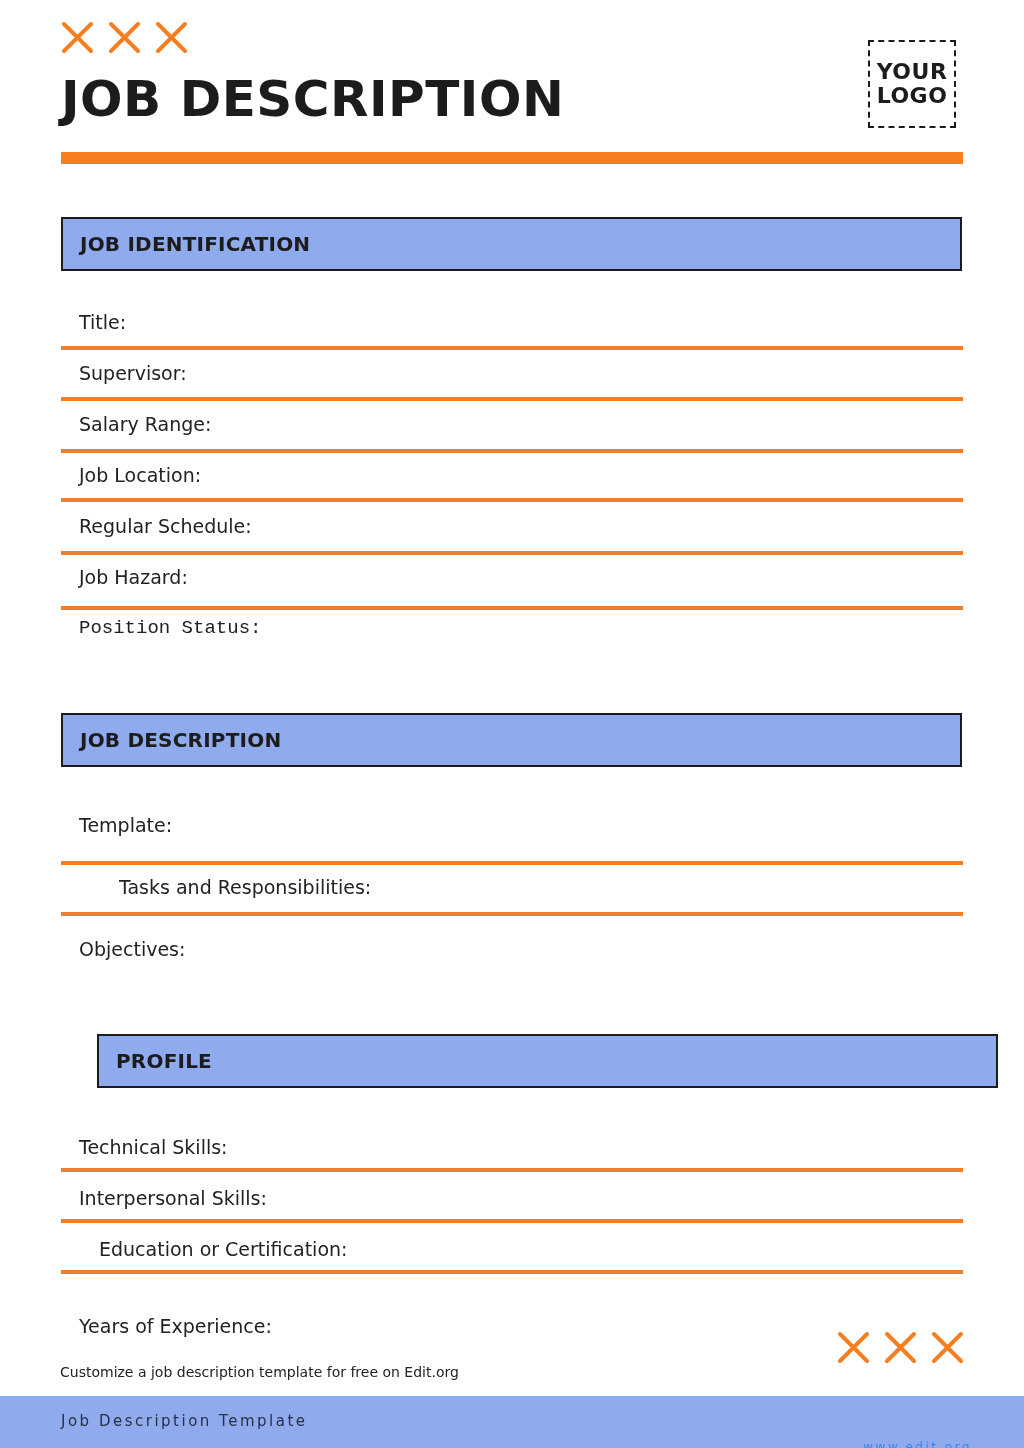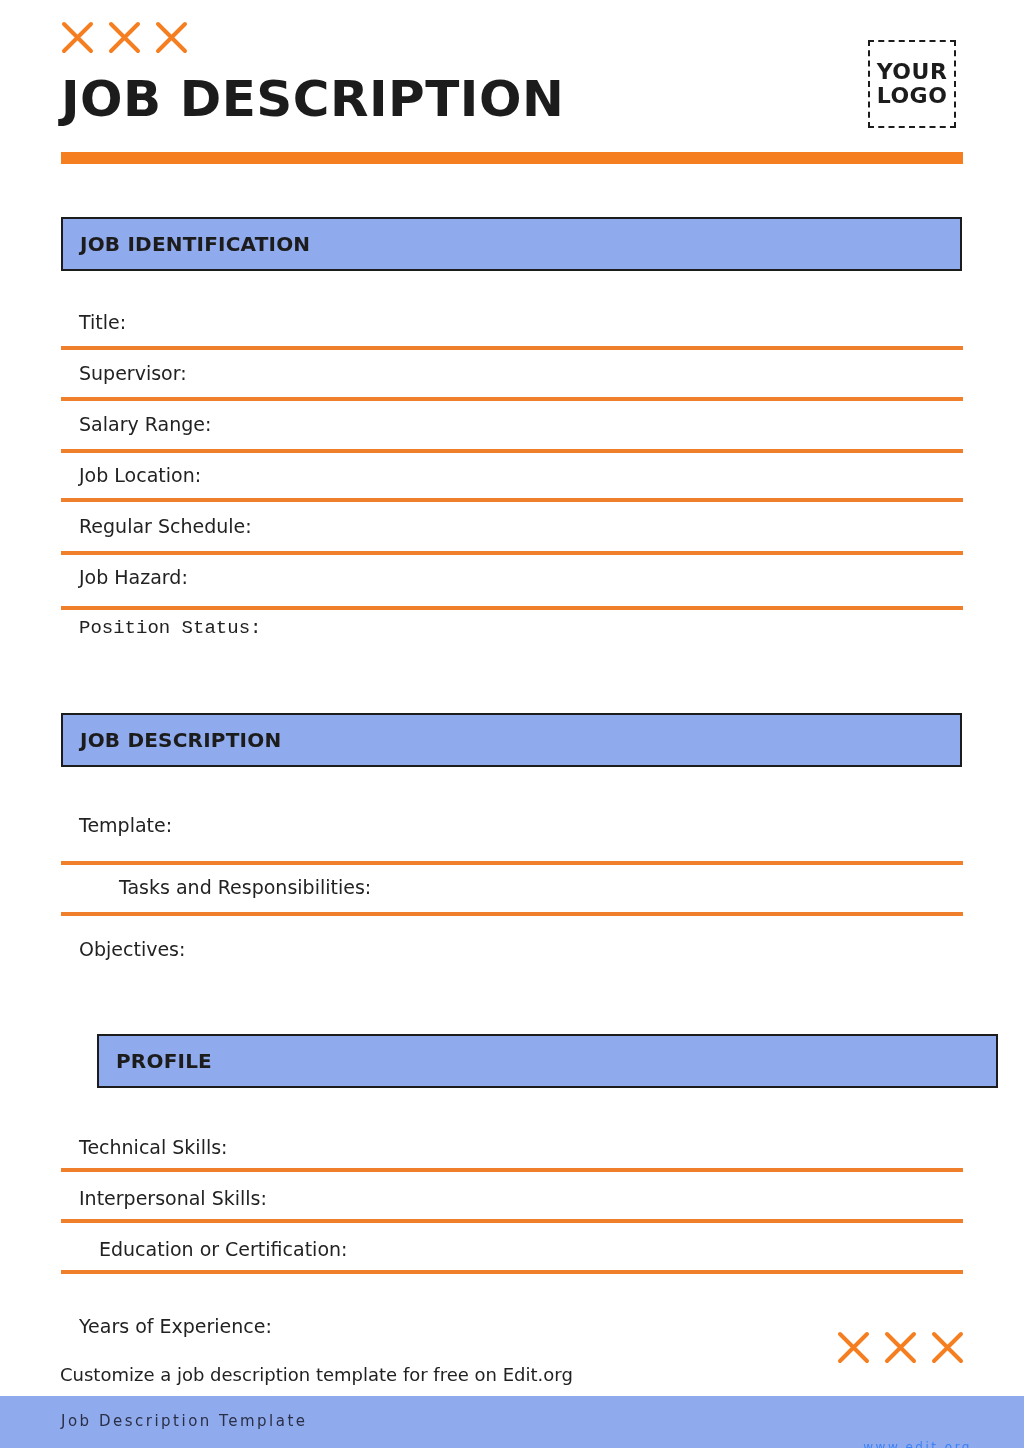--- a/index.html
+++ b/index.html
@@ -17,21 +17,21 @@
     .logo-box span { font-size: 22px; font-weight: 700; line-height: 1.08; color: #1c1c1c; letter-spacing: 0.5px; }
 
     .title-rule { position: absolute; left: 61px; top: 152px; width: 902px; height: 12px; background: #f57f20; }
 
     .section-header { position: absolute; left: 61px; width: 901px; height: 54px; background: #8fabee; border: 2px solid #1c1c1c; display: flex; align-items: center; padding-left: 17px; }
     .section-header span { font-size: 20px; font-weight: 700; color: #1c1c1c; letter-spacing: 0.2px; }
 
     .field-label { position: absolute; left: 79px; font-size: 19px; color: #222; line-height: 1; white-space: nowrap; }
     .rule { position: absolute; left: 61px; width: 902px; height: 4px; background: #f07f2c; }
 
-    .footer-note { position: absolute; left: 60px; top: 1364px; font-size: 18px; color: #222; }
+    .footer-note { position: absolute; left: 60px; top: 1364px; font-size: 14px; color: #222; }
     .footer-bar { position: absolute; left: 0; top: 1396px; width: 1024px; height: 52px; background: #8fabee; }
     .footer-left { position: absolute; left: 61px; top: 1412px; font-size: 15px; letter-spacing: 2.5px; color: #2a2f45; }
     .footer-right { position: absolute; right: 52px; top: 1411px; font-size: 12px; letter-spacing: 2.5px; color: #3b82f6; margin-top: 29px; }
   </style>
 </head>
 <body>
 
 <div class="xmarks top">
   <svg viewBox="0 0 33 33">
       <path d="M3 3 L30 30 M30 3 L3 30" stroke="#f57f20" stroke-width="4" stroke-linecap="round"></path>

